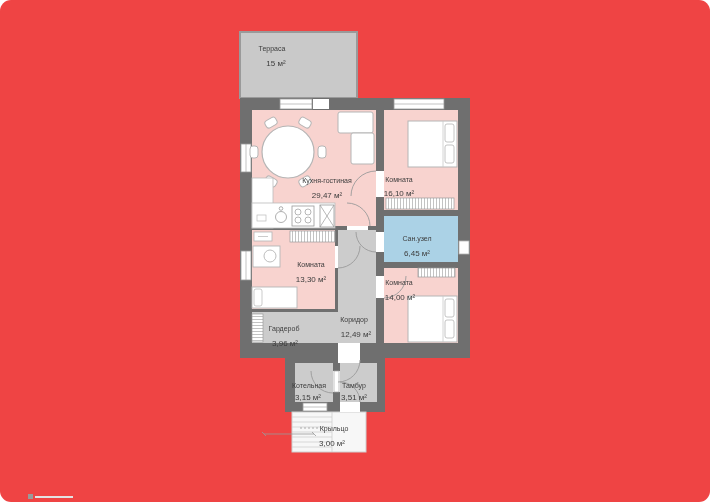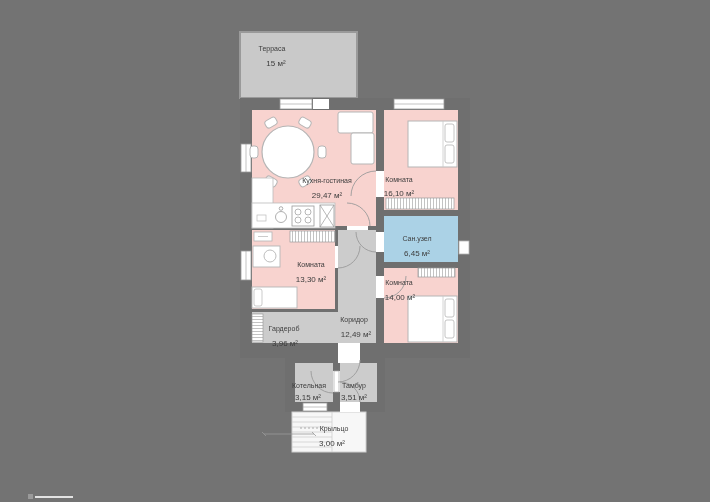--- a/index.html
+++ b/index.html
@@ -1,17 +1,17 @@
 <!DOCTYPE html>
 <html><head>
 <meta charset="utf-8">
 <style>
   html,body{margin:0;padding:0;background:#ffffff;}
-  #canvas{position:relative;width:710px;height:502px;background:#737373;overflow:hidden;
-          font-family:"Liberation Sans",sans-serif;}
+  #canvas{position:relative;width:710px;height:502px;background:#ef4444;overflow:hidden;
+          font-family:"Liberation Sans",sans-serif;border-radius:11px;}
   svg text{font-family:"Liberation Sans",sans-serif;fill:#3c3c3c;}
   .rn{font-size:7px;}
   .ra{font-size:8px;}
 </style>
 </head>
 <body>
 
 <div id="canvas">
 <svg width="710" height="502" viewBox="0 0 710 502">
   <defs>

